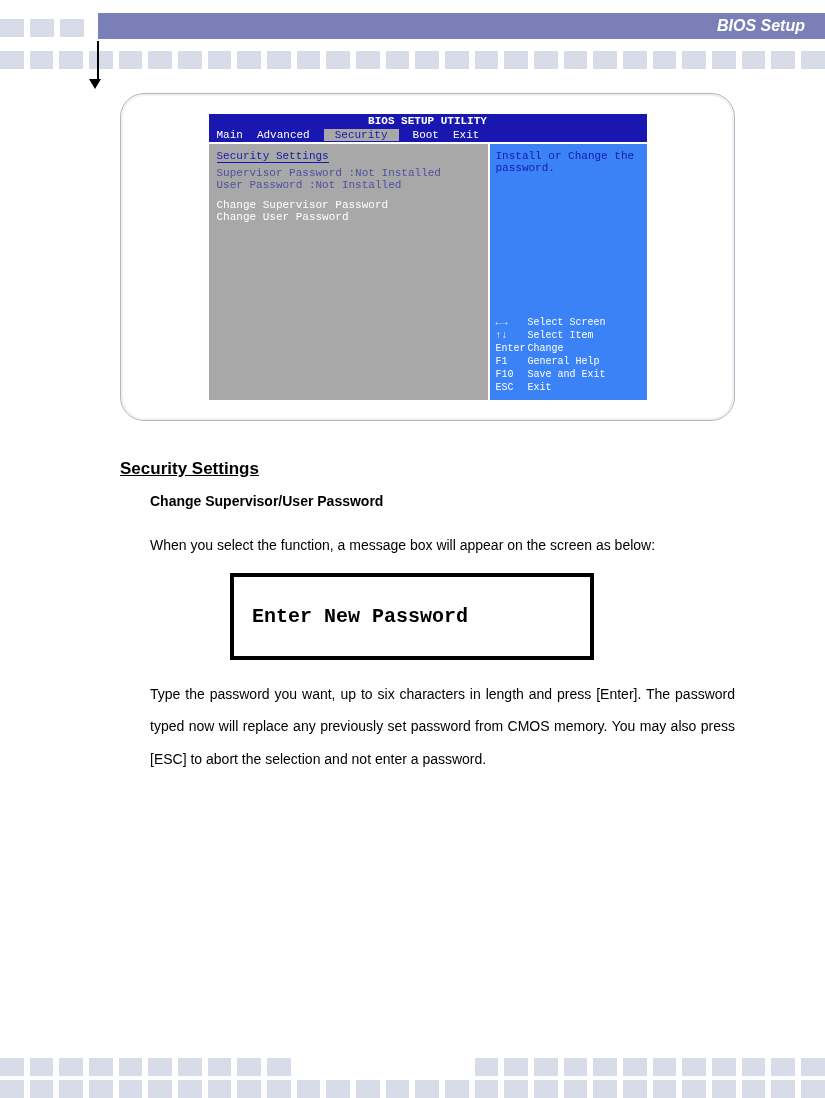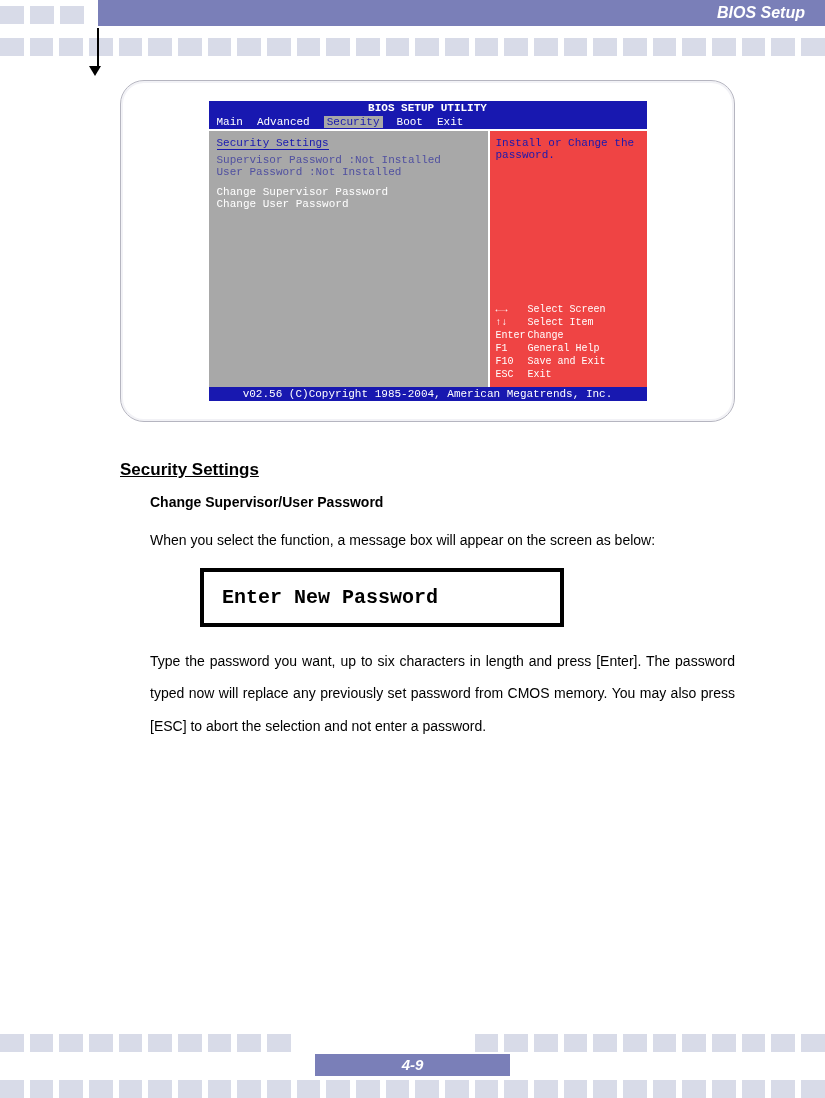--- a/index.html
+++ b/index.html
@@ -8,20 +8,21 @@
     width: 825px;
     height: 1098px;
     font-family: Arial, sans-serif;
     position: relative;
     overflow: hidden;
     background: #fff;
   }
   .top-header {
     position: relative;
     height: 62px;
+    margin-top: 13px;
   }
   .header-bar {
     height: 26px;
     background: #7a7fb8;
     margin-left: 98px;
     display: flex;
     align-items: center;
     justify-content: flex-end;
     padding-right: 20px;
     font-style: italic;
@@ -88,21 +89,21 @@
   .bios-menu {
     background: #1818b0;
     color: #fff;
     display: flex;
     gap: 14px;
     padding: 1px 8px;
   }
   .bios-menu span.active {
     background: #a8a8a8;
     color: #1818b0;
-    padding: 0 3px;
+    padding: 0 11px;
   }
   .bios-body {
     display: flex;
     height: 256px;
     border-top: 2px solid #fff;
   }
   .bios-left {
     flex: 1;
     background: #a8a8a8;
     color: #1818b0;
@@ -112,21 +113,21 @@
   .bios-left .sub-title {
     color: #1818b0;
     border-bottom: 1px solid #1818b0;
     display: inline-block;
     margin-bottom: 4px;
   }
   .bios-left .row-grey { color: #5050a0; }
   .bios-left .row-white { color: #fff; margin-top: 8px; }
   .bios-right {
     width: 145px;
-    background: #ef4444;
+    background: #3b82f6;
     color: #1818b0;
     padding: 6px 6px;
     display: flex;
     flex-direction: column;
     justify-content: space-between;
   }
   .bios-right .help-top { color: #1818b0; }
   .bios-right .nav { color: #fff; font-size: 10px; line-height: 1.3; }
   .bios-right .nav .key { color: #fff; display:inline-block; width:32px;}
   .bios-foot {
@@ -139,35 +140,35 @@
     font-size: 17px;
     text-decoration: underline;
     margin: 38px 0 14px 0;
   }
   .indent {
     margin-left: 30px;
   }
   .bold-line {
     font-weight: bold;
     font-size: 14px;
-    margin-bottom: 14px;
+    margin-bottom: 20px;
   }
   .body-text {
     font-size: 14px;
     line-height: 2.3;
     text-align: justify;
   }
   .msg-box {
     border: 4px solid #000;
     font-family: "Courier New", monospace;
     font-weight: bold;
     font-size: 20px;
-    padding: 14px 18px;
+    padding: 28px 18px;
     width: 320px;
-    margin: 12px 0 18px 50px;
+    margin: 12px 0 18px 80px;
   }
   .footer {
     position: absolute;
     bottom: 0;
     left: 0;
     width: 825px;
   }
   .footer-deco {
     display: flex;
     gap: 6px;
@@ -264,21 +265,20 @@
           <div class="nav">
             <div><span class="key">←→</span><span>Select Screen</span></div>
             <div><span class="key">↑↓</span><span>Select Item</span></div>
             <div><span class="key">Enter</span><span>Change</span></div>
             <div><span class="key">F1</span><span>General Help</span></div>
             <div><span class="key">F10</span><span>Save and Exit</span></div>
             <div><span class="key">ESC</span><span>Exit</span></div>
           </div>
         </div>
       </div>
-      <div class="bios-foot">v02.56 (C)Copyright 1985-2004, American Megatrends, Inc.</div>
     </div>
   </div>
 
   <h2 class="sub-head">Security Settings</h2>
 
   <div class="indent">
     <div class="bold-line">Change Supervisor/User Password</div>
     <div class="body-text">
       <span style="font-size:14px">When</span><span> you select the function, a message box will appear on the screen as below:</span>
     </div>
@@ -311,21 +311,20 @@
       <div class="deco-sq"></div>
       <div class="deco-sq"></div>
       <div class="deco-sq"></div>
       <div class="deco-sq"></div>
       <div class="deco-sq"></div>
       <div class="deco-sq"></div>
       <div class="deco-sq"></div>
       <div class="deco-sq"></div>
       <div class="deco-sq"></div>
   </div>
-  <div class="footer-bar">4-9</div>
   <div class="footer-row2">
     <div class="deco-sq"></div>
       <div class="deco-sq"></div>
       <div class="deco-sq"></div>
       <div class="deco-sq"></div>
       <div class="deco-sq"></div>
       <div class="deco-sq"></div>
       <div class="deco-sq"></div>
       <div class="deco-sq"></div>
       <div class="deco-sq"></div>

